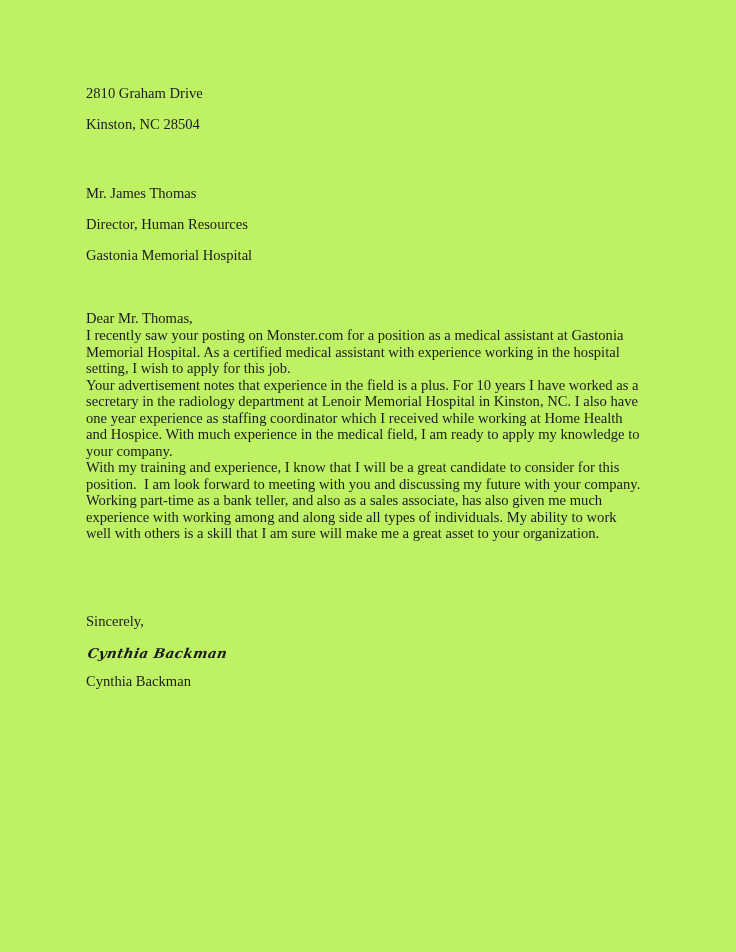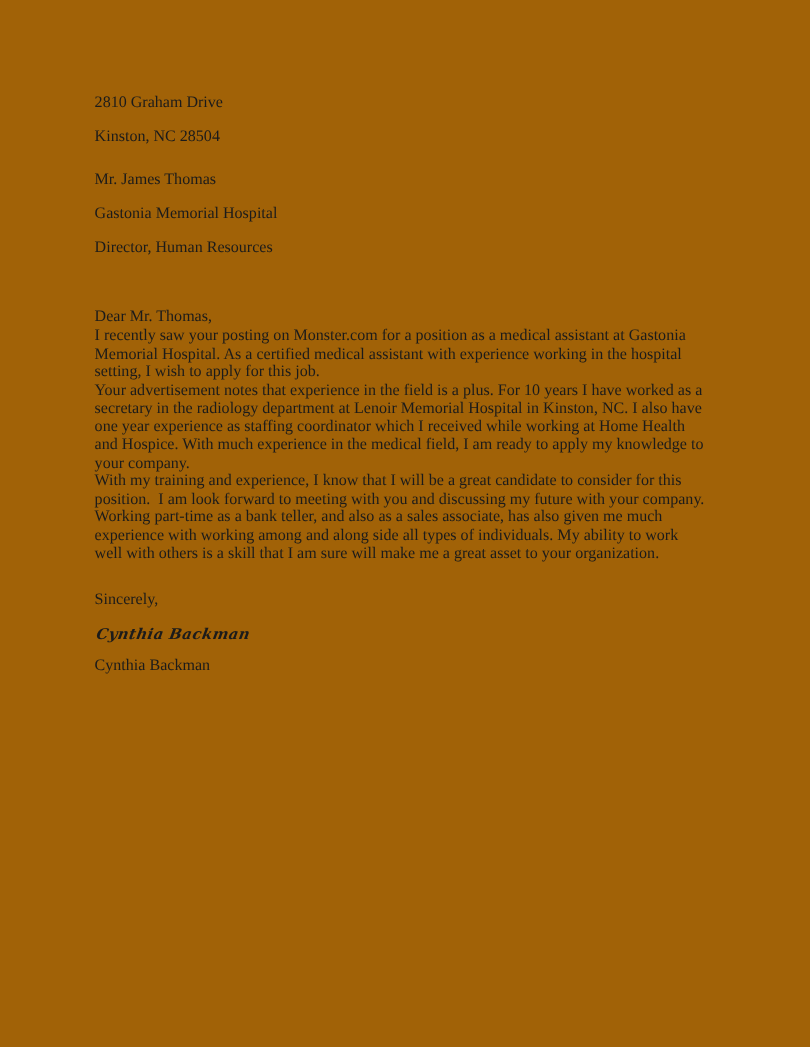--- a/index.html
+++ b/index.html
@@ -13,44 +13,44 @@
     overflow: hidden;
     font-family: "Liberation Serif", serif;
     color: #1b1b1b;
     font-size: 14.6px;
   }
   .page {
     box-sizing: border-box;
     width: 736px;
     height: 952px;
     padding: 85px 0 0 86px;
-    background: #a16207;
+    background: #bef264;
   }
   .text-col {
     width: 558px;
   }
   .addr-line {
     line-height: 17px;
     margin: 0 0 14px 0;
     white-space: pre-wrap;
   }
   .recipient-block {
-    margin-top: 22px;
+    margin-top: 52px;
   }
   .salutation {
     margin-top: 46px;
     line-height: 17px;
     white-space: pre-wrap;
   }
   .para {
     line-height: 16.5px;
     white-space: pre-wrap;
   }
   .closing {
-    margin-top: 25px;
+    margin-top: 71px;
     line-height: 17px;
   }
   .signature-script {
     margin-top: 13px;
     line-height: 20px;
     font-family: "DejaVu Serif", serif;
     font-style: italic;
     font-weight: bold;
     font-size: 13.5px;
     letter-spacing: 0.4px;
@@ -69,22 +69,22 @@
 <div class="page">
   <div class="text-col">
 
     <div class="sender-block">
       <div class="addr-line">2810 Graham Drive</div>
       <div class="addr-line">Kinston, NC 28504</div>
     </div>
 
     <div class="recipient-block">
       <div class="addr-line">Mr. James Thomas</div>
+      <div class="addr-line">Director, Human Resources</div>
       <div class="addr-line">Gastonia Memorial Hospital</div>
-      <div class="addr-line">Director, Human Resources</div>
     </div>
 
     <div class="salutation">Dear Mr. Thomas,</div>
 
     <div class="para">I recently saw your posting on Monster.com for a position as a medical assistant at Gastonia Memorial Hospital. As a certified medical assistant with experience working in the hospital setting, I wish to apply for this job.</div>
     <div class="para">Your advertisement notes that experience in the field is a plus. For 10 years I have worked as a secretary in the radiology department at Lenoir Memorial Hospital in Kinston, NC. I also have one year experience as staffing coordinator which I received while working at Home Health and Hospice. With much experience in the medical field, I am ready to apply my knowledge to your company.</div>
     <div class="para">With my training and experience, I know that I will be a great candidate to consider for this position.  I am look forward to meeting with you and discussing my future with your company.</div>
     <div class="para">Working part-time as a bank teller, and also as a sales associate, has also given me much experience with working among and along side all types of individuals. My ability to work well with others is a skill that I am sure will make me a great asset to your organization.</div>
 
     <div class="closing">Sincerely,</div>

